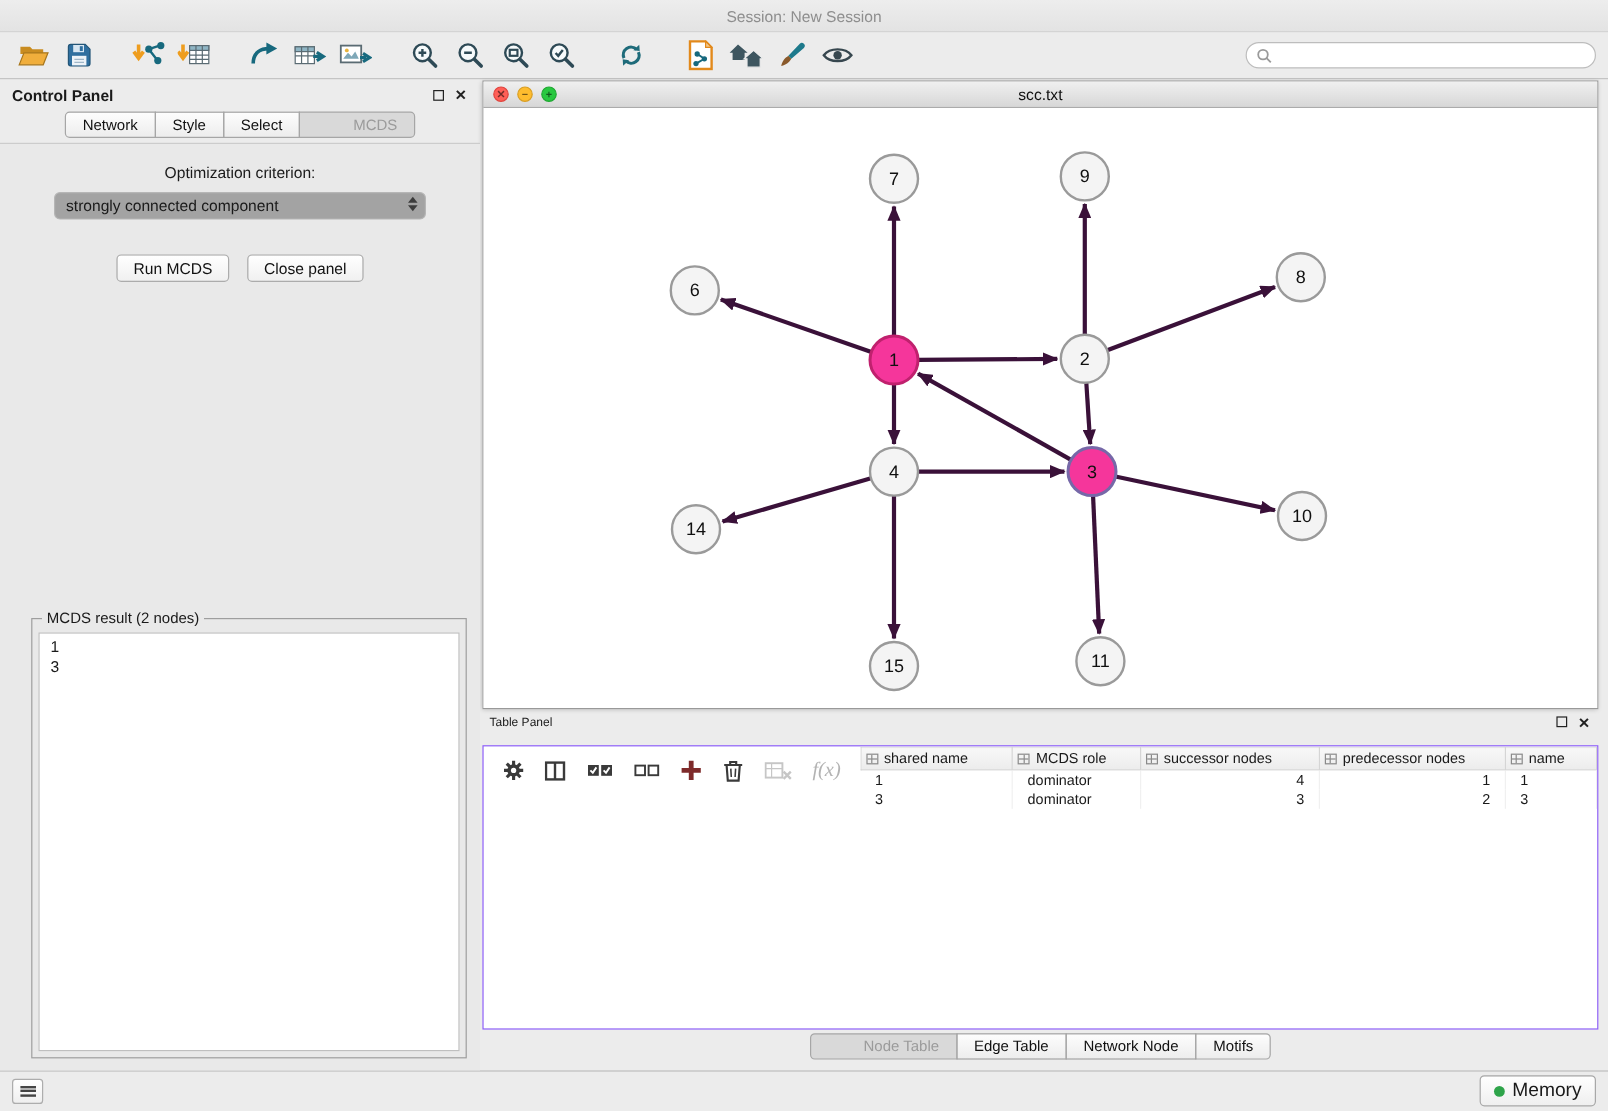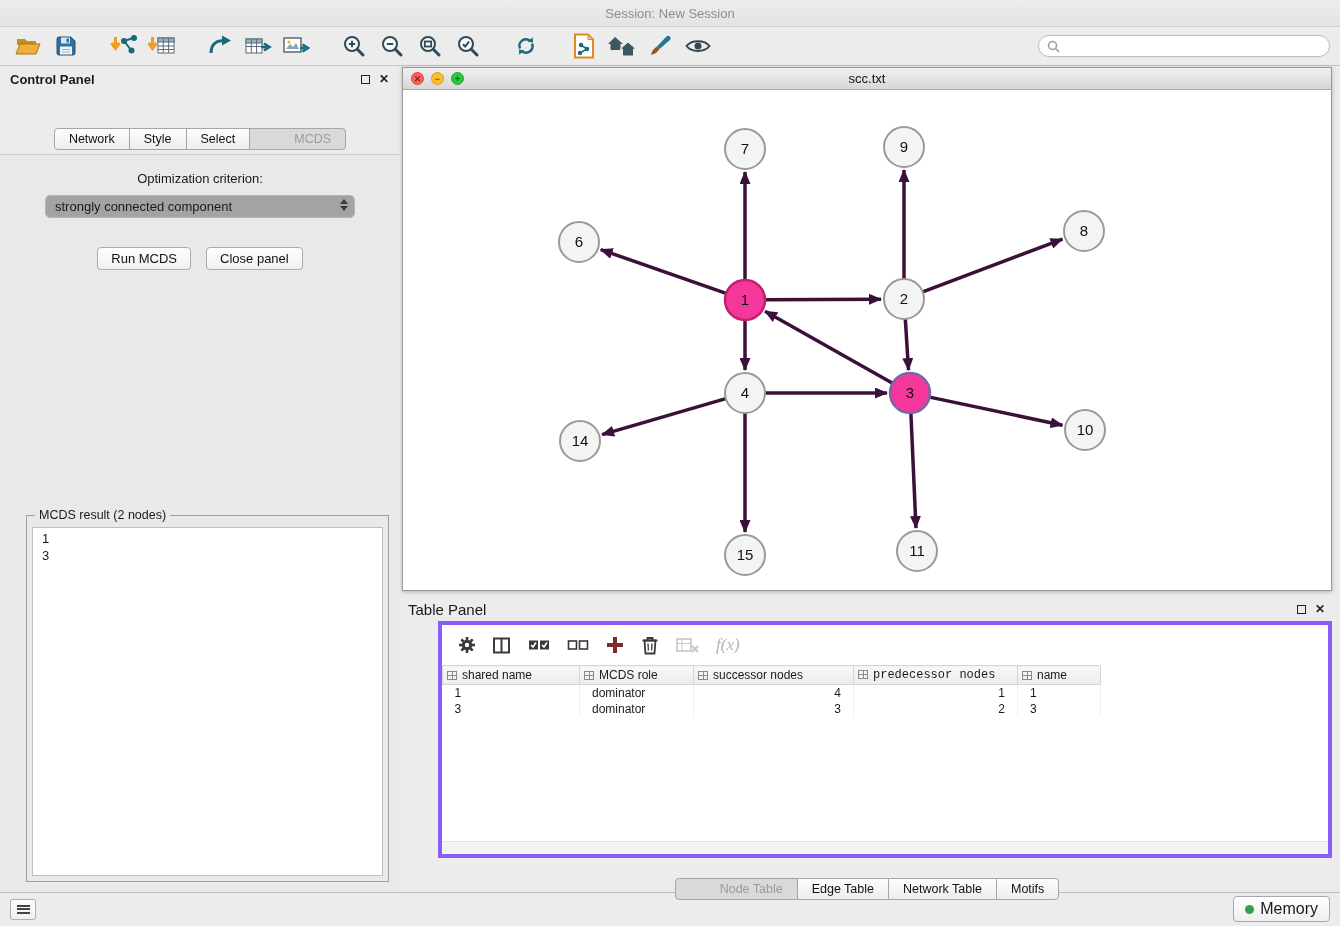--- a/index.html
+++ b/index.html
@@ -38,21 +38,21 @@
   
   .control-panel { width:400px; display:flex; flex-direction:column; }
   .panel-header { height:26px; display:flex; align-items:center; padding:0 10px; font-size:13px; gap:8px; }
   .panel-header .title { flex:1;font-weight:bold; }
   .float-sq { width:9px; height:9px; border:1.5px solid #222; }
   .close-x { width:12px; text-align:center; font-weight:bold; font-size:12px; color:#222; line-height:12px; }
   .close-x::before { content:"✕"; }
   .cp-tabs { display:flex; justify-content:center; padding:1px 0 4px; }
   .tab {
     border:1px solid #A6A6A6; background:linear-gradient(#FDFDFD,#EDEDED);
-    padding:3px 14px; font-size:12.5px; margin-left:-1px; color:#111; white-space:nowrap;margin-top:35px;
+    padding:3px 14px; font-size:12.5px; margin-left:-1px; color:#111; white-space:nowrap;
   }
   .tab:first-child { border-radius:4px 0 0 4px; margin-left:0; }
   .tab:last-child { border-radius:0 4px 4px 0; }
   .tab.active { background:#D9D9D9; color:#9B9B9B;padding-left:44px; }
   .cp-body {
     flex:1; background:#E9E9E9; border-top:1px solid #CCC;
     display:flex; flex-direction:column; align-items:center;
     padding-top:16px; position:relative;
   }
   .opt-label { font-size:13px; margin-bottom:9px; }
@@ -100,23 +100,23 @@
   }
   .light.red { background:#FF5F57; border:1px solid #E0443E; }
   .light.yellow { background:#FEBC2E; border:1px solid #D89E24; }
   .light.green { background:#28C840; border:1px solid #1FA832; }
   .net-canvas { flex:1; position:relative; background:#fff; }
   .net-canvas svg { position:absolute; left:0; top:0; }
   .net-canvas svg text { font-family:"Liberation Sans",sans-serif; }
   .panel-gap { height:6px; }
   
   .table-panel { flex:1; display:flex; flex-direction:column; margin-bottom:7px; }
-  .tp-header { height:24px; display:flex; align-items:center; padding:0 6px; gap:8px; font-size:15px; }
+  .tp-header { height:24px; display:flex; padding:0 6px; gap:8px; font-size:10px; }
   .tp-header .title { flex:1; }
-  .tp-body { flex:1; border:4px solid #8b5cf6; background:#fff; display:flex; flex-direction:column; overflow:hidden;margin-left:36px; }
+  .tp-body { flex:1; border:1px solid #8b5cf6; background:#fff; display:flex; overflow:hidden; }
   .tp-toolbar { height:40px; display:flex; align-items:center; gap:17px; padding:0 16px; flex:none; }
   .tp-toolbar svg { display:block; }
   .fx-label { font-family:"Liberation Serif", serif; font-style:italic; font-size:17px; color:#B3B3B3; }
   .tp-tablewrap { flex:1; overflow:hidden; }
   table.nodetable { border-collapse:collapse; table-layout:fixed; font-size:12px; }
   table.nodetable th {
     background:linear-gradient(#F8F8F8,#ECECEC);
     border:1px solid #D5D5D5; height:19px;
     font-weight:normal; font-size:12px; text-align:left;
     padding:0 4px; white-space:nowrap; overflow:hidden;
@@ -492,21 +492,21 @@
           </span>
           <span class="fx-label">f(x)</span>
         </div>
         <div class="tp-tablewrap">
           <table class="nodetable">
             <thead>
                 <tr id="node-table-header">
                   <th style="width: 137px;"><span class="colicon"></span><span>shared name</span></th>
                   <th style="width: 114px;"><span class="colicon"></span><span>MCDS role</span></th>
                   <th style="width: 160px;"><span class="colicon"></span><span>successor nodes</span></th>
-                  <th style="width: 164px; font-family: Liberation Mono, monospace;"><span class="colicon"></span><span>predecessor nodes</span></th>
+                  <th style="width: 164px;"><span class="colicon"></span><span>predecessor nodes</span></th>
                   <th style="width: 83px;"><span class="colicon"></span><span>name</span></th>
                 </tr>
               </thead>
             <tbody id="node-table-body">
                 <tr>
                   <td style="text-align: left;">1</td>
                   <td style="text-align: left;">dominator</td>
                   <td style="text-align: right;">4</td>
                   <td style="text-align: right;">1</td>
                   <td style="text-align: left;">1</td>
@@ -519,21 +519,21 @@
                   <td style="text-align: left;">3</td>
                 </tr>
               </tbody>
           </table>
         </div>
         <div class="scroll-track"></div>
       </div>
       <div class="tp-tabs">
         <div class="tab active">Node Table</div>
         <div class="tab">Edge Table</div>
-        <div class="tab">Network Table</div>
+        <div class="tab">Network Node</div>
         <div class="tab">Motifs</div>
       </div>
     </div>
   </div>
 </div>
 
 <div class="statusbar">
   <div class="sb-btn">
     <span class="list-icon"></span>
   </div>

